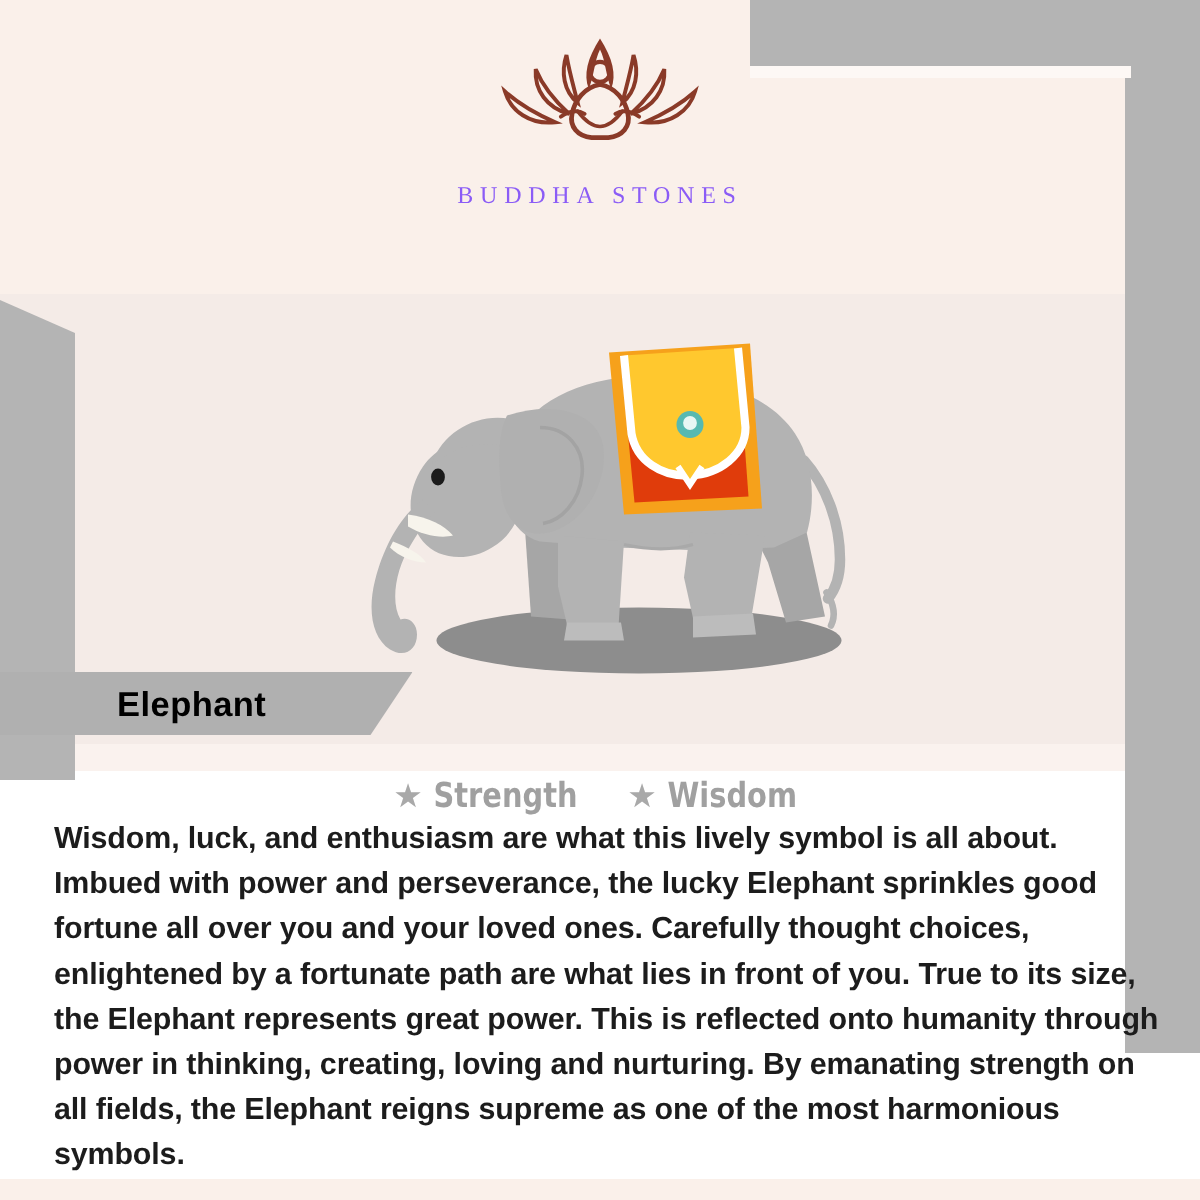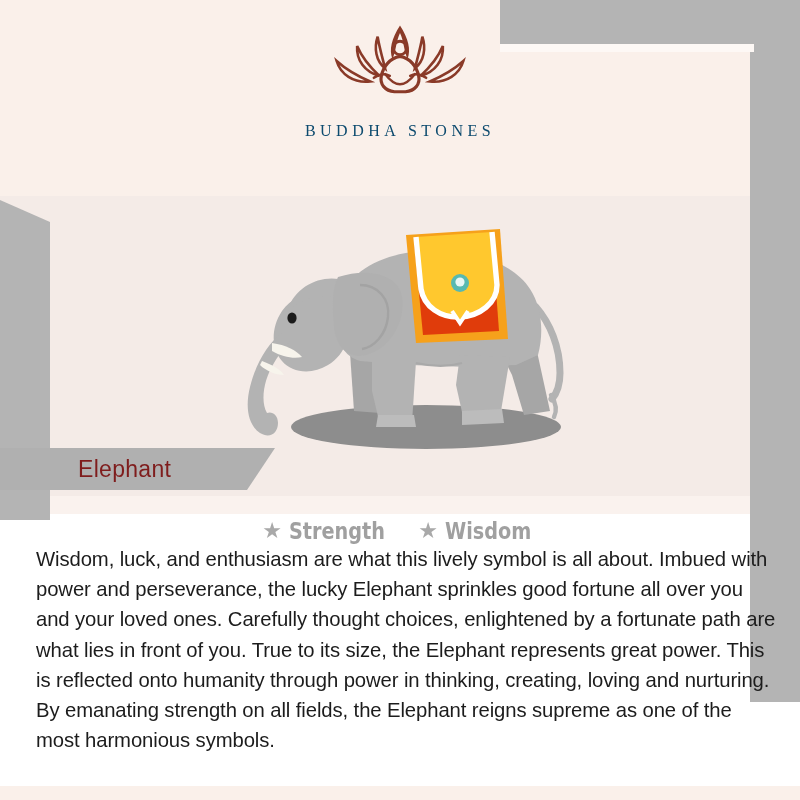--- a/index.html
+++ b/index.html
@@ -23,57 +23,57 @@
   .gray-right-notch{position:absolute;right:46px;top:44px;width:254px;height:8px;background:#fdf8f5;}
   .gray-left{position:absolute;left:0;top:200px;width:50px;height:320px;background:#b4b4b4;
     clip-path:polygon(0 0,50px 22px,50px 320px,0 320px);}
 
   
   .logo-wrap{position:absolute;left:0;top:20px;width:800px;height:120px;
     display:flex;flex-direction:column;align-items:center;justify-content:flex-start;}
   .logo-mark{width:180px;height:88px;display:block;}
   .logo-word{
     font-family:"Liberation Serif","DejaVu Serif",serif;
-    font-size:16px;letter-spacing:4.5px;color:#0c4a6e;
+    font-size:16px;letter-spacing:4.5px;color:#8b5cf6;
     margin-top:20px;font-weight:400;
   }
 
   
   .title-band{position:absolute;left:170px;top:140px;width:465px;height:55px;
     background:#fdf9f7;display:flex;align-items:center;justify-content:center;}
   .title-text{
     font-family:"DejaVu Sans Condensed","Liberation Sans",sans-serif;
     font-weight:bold;font-size:33px;color:#a8a8a8;letter-spacing:.2px;
     transform:scaleX(.92);transform-origin:center;white-space:nowrap;
   }
 
   
   .scene{position:absolute;left:220px;top:215px;width:380px;height:260px;}
   .scene svg{display:block;width:100%;height:100%;}
 
   
   .label-band{position:absolute;left:0;top:448px;width:275px;height:42px;background:#b0b0b0;
     clip-path:polygon(0 0,275px 0,247px 42px,0 42px);
     display:flex;align-items:center;}
-  .label-text{margin-left:78px;color:#7f1d1d;font-weight:normal;font-size:23px;letter-spacing:.3px;}
+  .label-text{margin-left:78px;color:#000000;font-weight:bold;font-size:23px;letter-spacing:.3px;}
 
   
   .attrs{position:absolute;left:0;top:514px;width:800px;height:34px;
     display:flex;align-items:center;justify-content:center;gap:26px;}
   .attr{display:flex;align-items:center;gap:7px;}
   .attr .star{color:#a9a9a9;font-size:22px;line-height:1;}
   .attr .atxt{
     font-family:"DejaVu Sans Condensed","Liberation Sans",sans-serif;
     font-weight:bold;font-size:23px;color:#a0a0a0;transform:scaleX(.93);
     transform-origin:left center;white-space:nowrap;
   }
 
   
   .body-copy{position:absolute;left:36px;top:544px;width:740px;
-    font-size:20.3px;line-height:30.2px;color:#1c1c1c;font-weight:400;
+    font-size:20.3px;line-height:30.2px;color:#1c1c1c;font-weight:700;
     letter-spacing:-.1px;text-align:left;}
 </style>
 </head>
 <body>
 
 <div class="page">
 
   <div class="band-top"></div>
   <div class="band-mid"></div>
   <div class="band-strip"></div>

